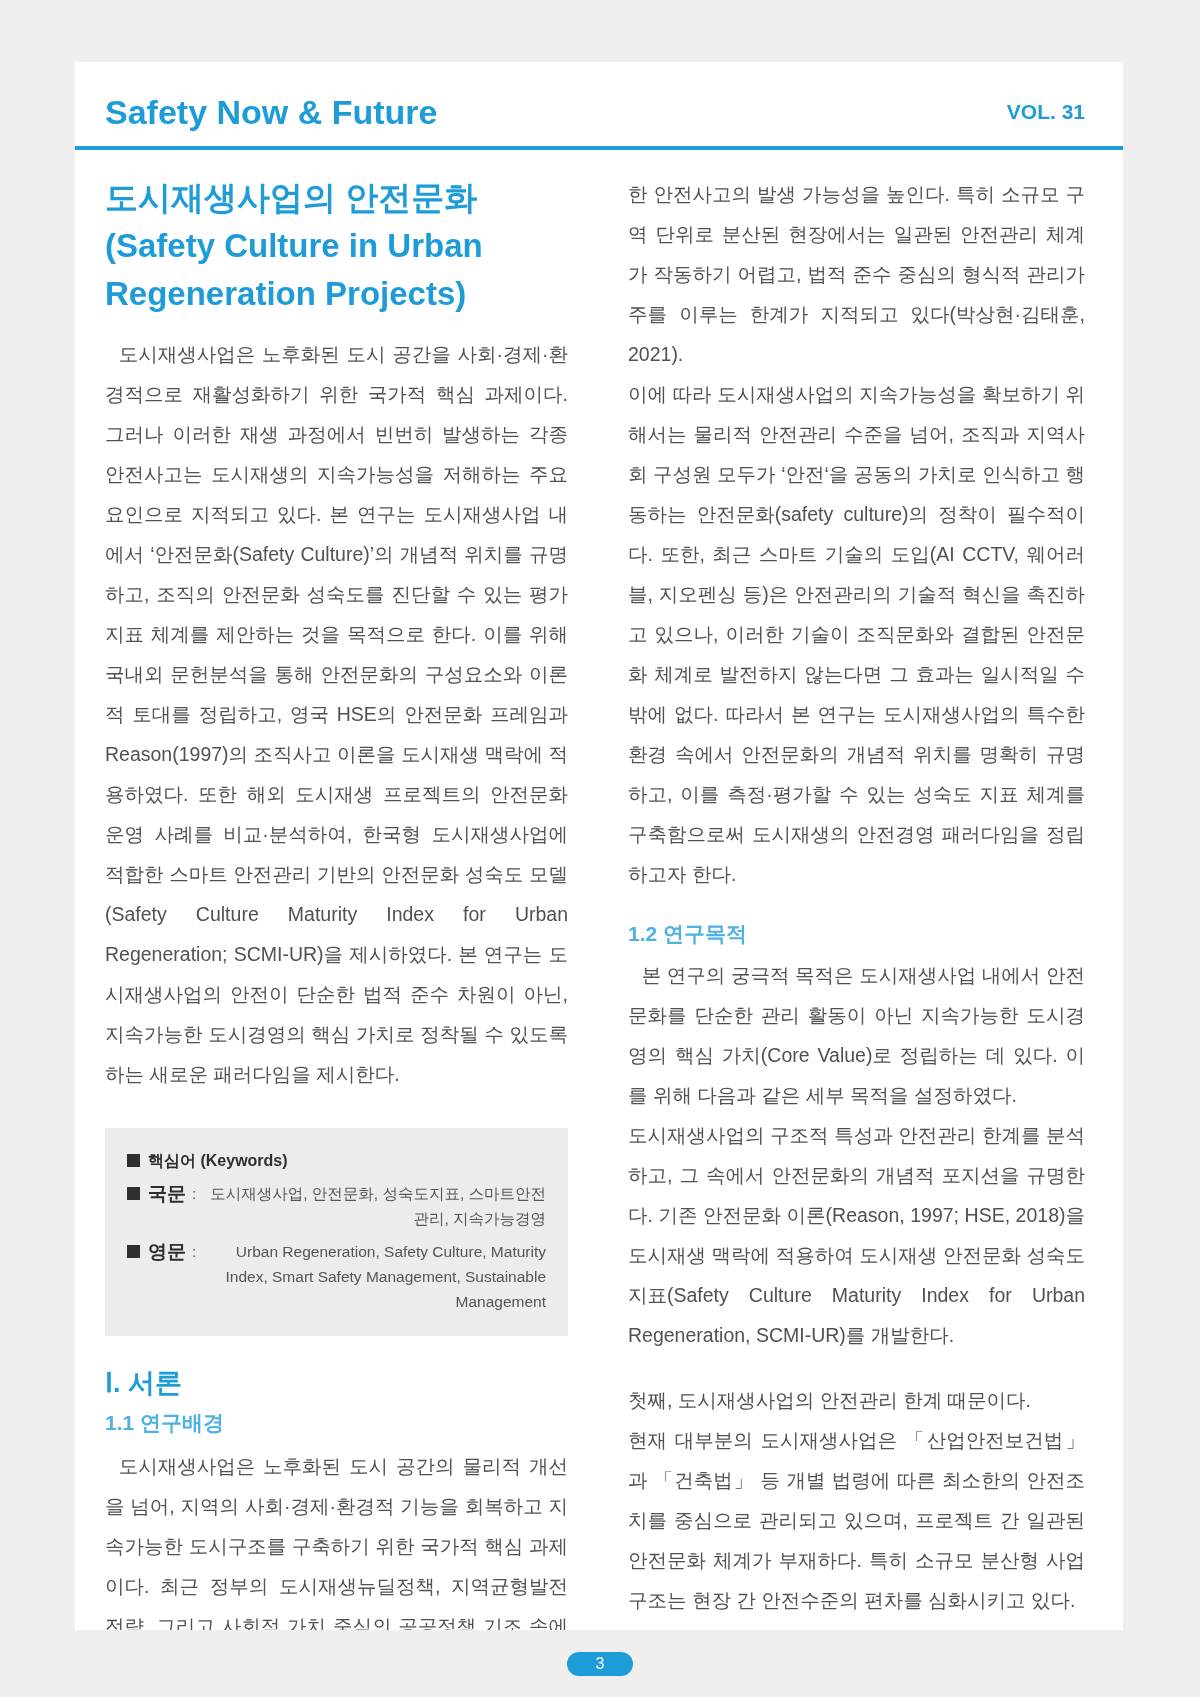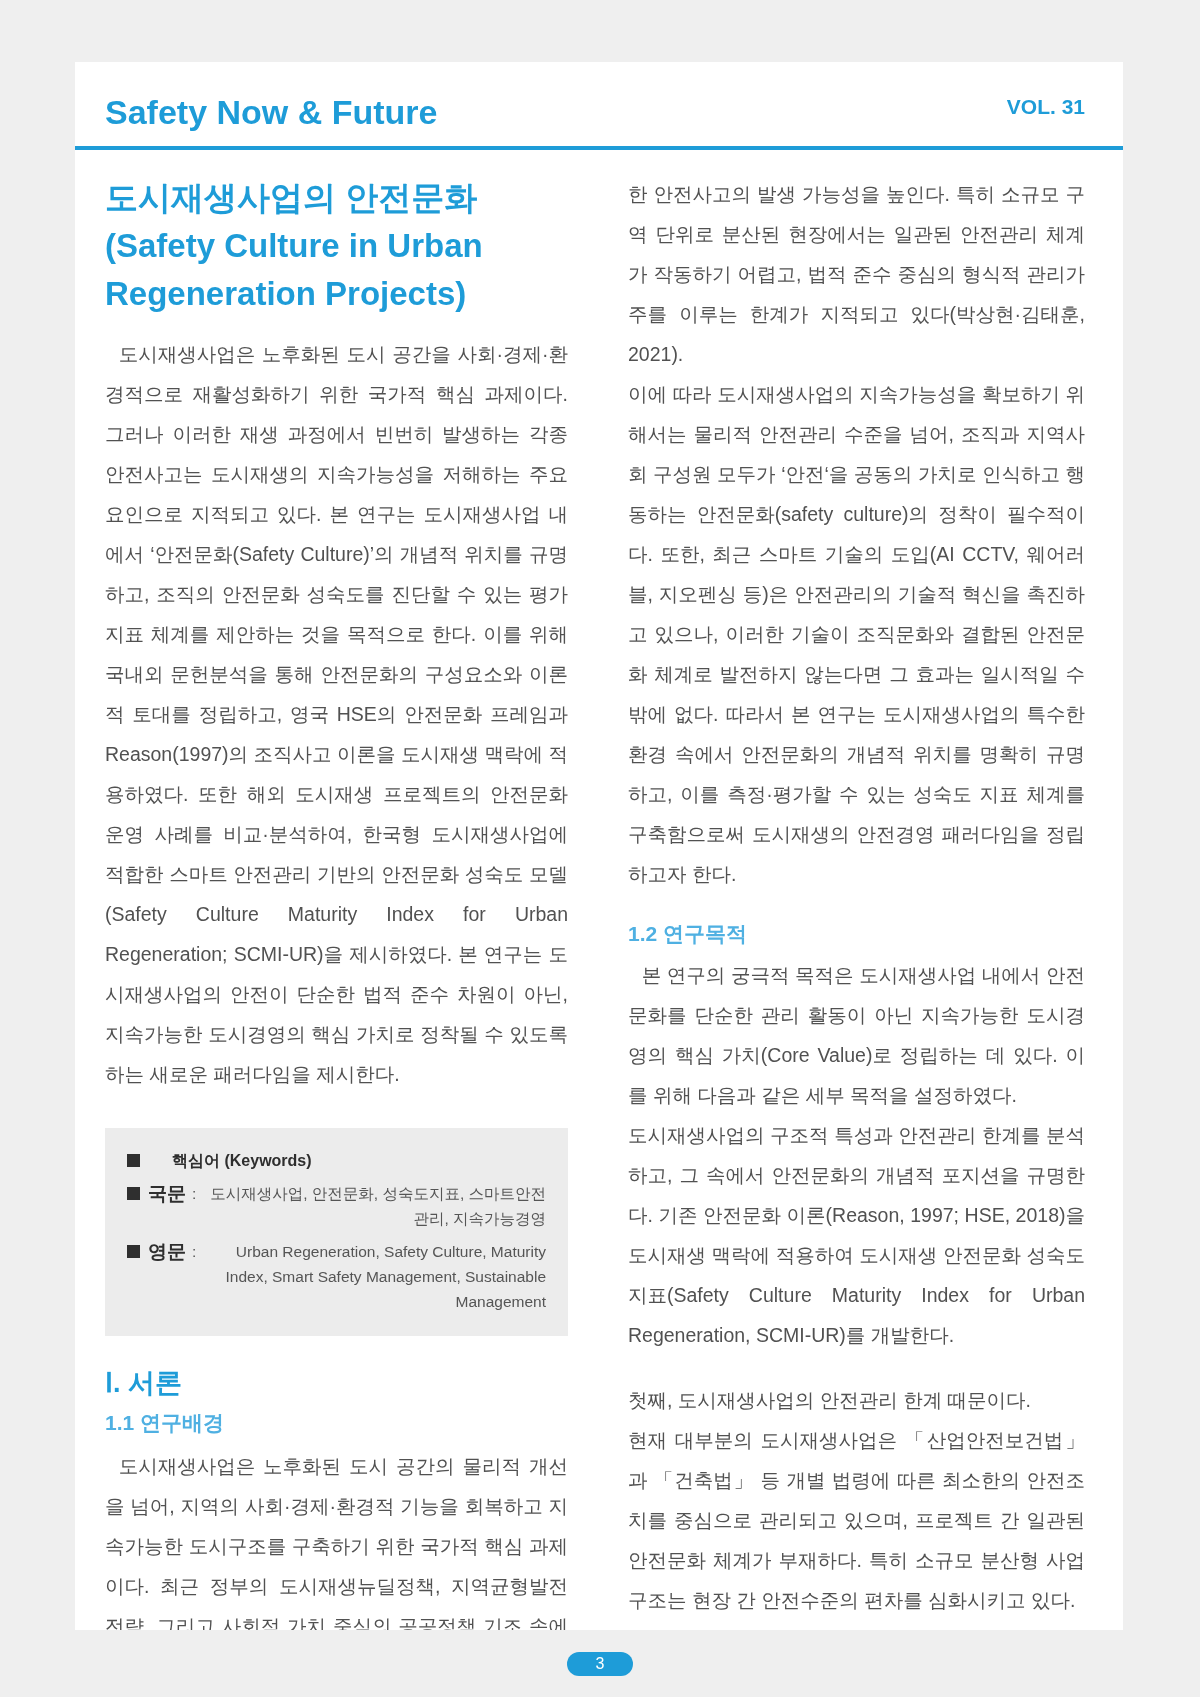--- a/index.html
+++ b/index.html
@@ -14,21 +14,21 @@
     position: absolute;
     left: 75px; top: 62px;
     width: 1048px; height: 1568px;
     background: #ffffff;
     box-sizing: border-box;
     padding: 30px 38px 0 30px;
     overflow: hidden;
   }
   .masthead {
     display: flex;
-    align-items: flex-start;
+    align-items: center;
     justify-content: space-between;
   }
   .brand {
     color: #1e9cd8;
     font-size: 34px;
     font-weight: bold;
     letter-spacing: 0px;
     line-height: 40px;
   }
   .volume {
@@ -68,21 +68,21 @@
     background: #ececec;
     margin-top: 34px;
     padding: 20px 22px 22px 22px;
     box-sizing: border-box;
   }
   .kw-row {
     display: flex;
     align-items: flex-start;
     margin-top: 8px;
   }
-  .kw-row:first-child { margin-top: 0; gap: 24px; }
+  .kw-row:first-child { margin-top: 0; }
   .sq {
     width: 13px; height: 13px;
     background: #2f2f2f;
     flex: 0 0 13px;
     margin: 6px 8px 0 0;
   }
   .kw-head {
     font-size: 16px;
     font-weight: bold;
     color: #2e2e2e;

